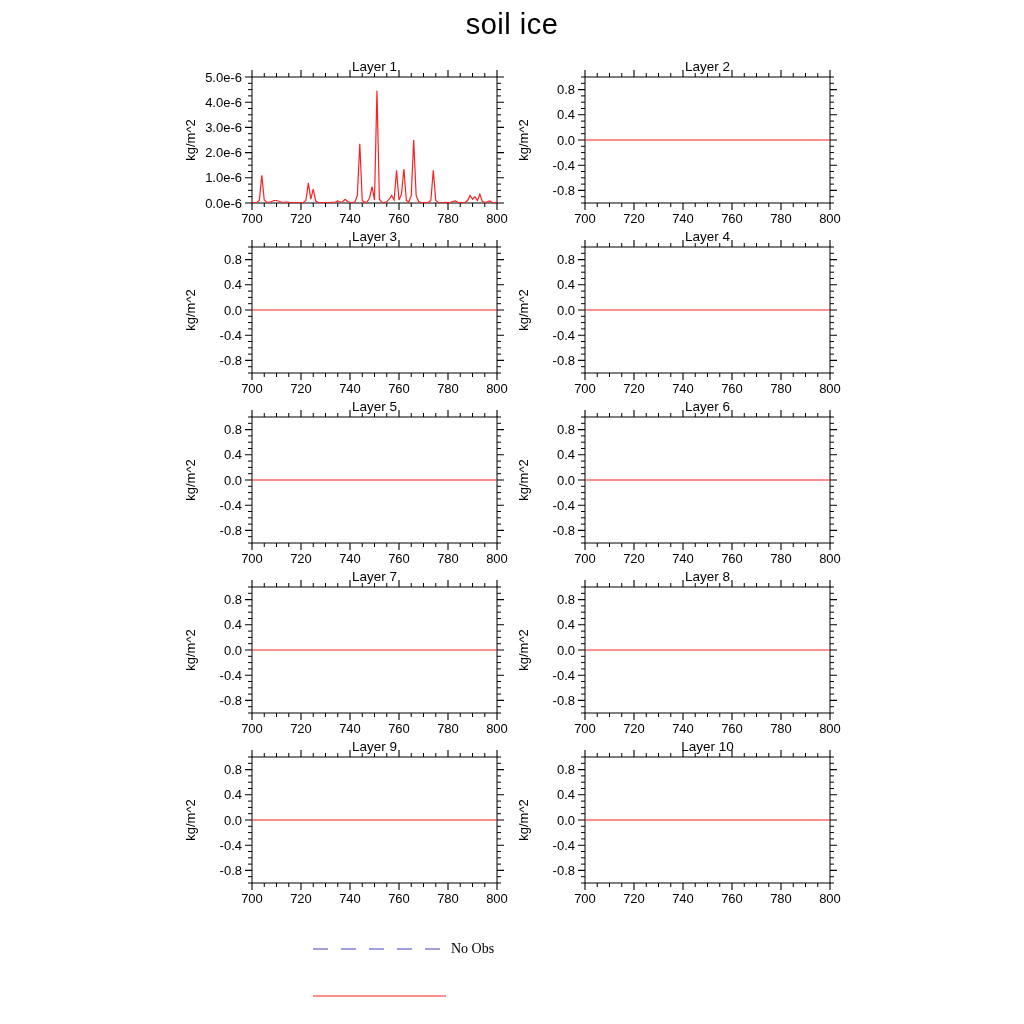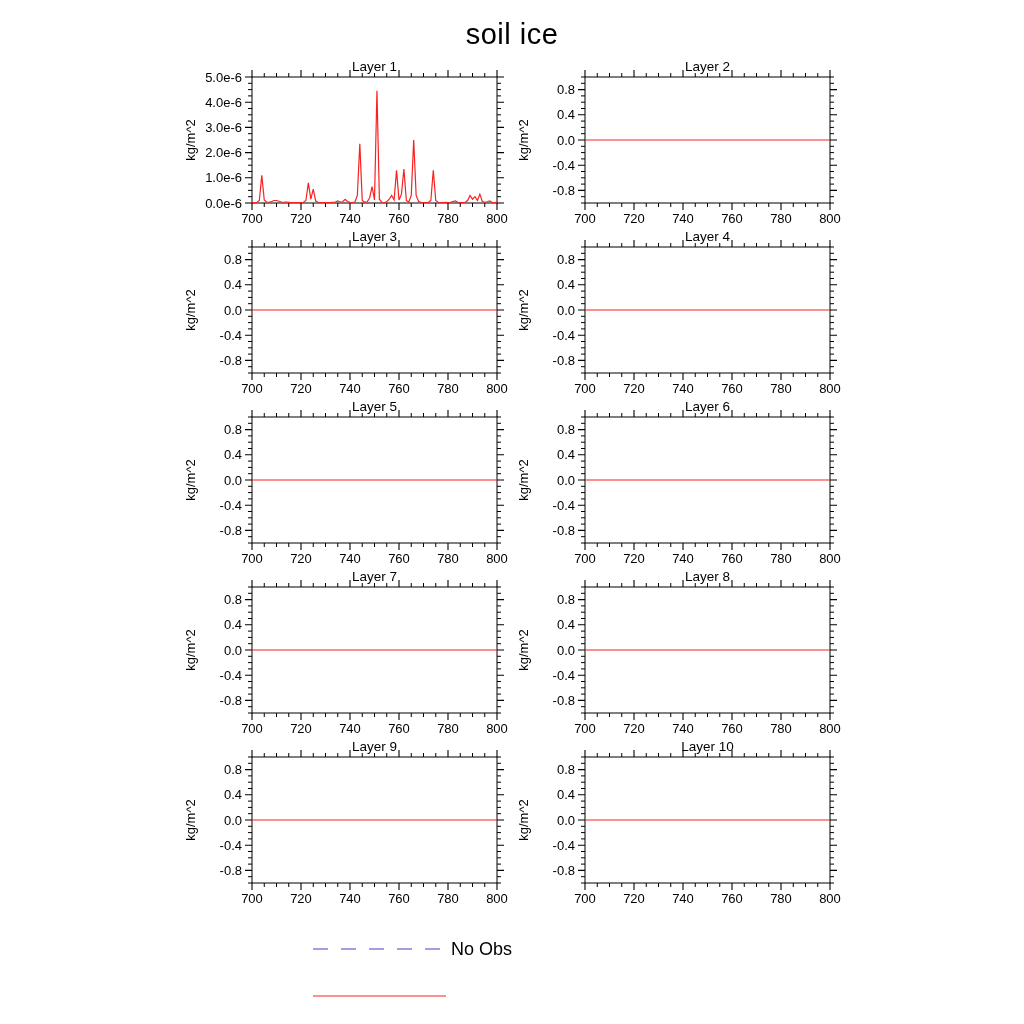--- a/index.html
+++ b/index.html
@@ -1,28 +1,28 @@
 <!DOCTYPE html>
 <html><head>
 <meta charset="utf-8">
 <style>
   html,body{margin:0;padding:0;background:#fff;}
   #canvas{
     position:relative;width:1024px;height:1024px;background:#ffffff;
     font-family:"Liberation Sans", sans-serif;color:#000;overflow:hidden;
   }
   #main-title{
-    position:absolute;top:18px;left:0;width:1024px;margin:0;
+    position:absolute;top:8px;left:0;width:1024px;margin:0;
     text-align:center;font-size:29px;font-weight:500;letter-spacing:0.5px;
   }
   #plot-svg{position:absolute;top:0;left:0;}
   svg text{font-family:"Liberation Sans", sans-serif;fill:#000;}
   .legend-row{
     position:absolute;left:312px;display:flex;align-items:center;height:16px;
-    font-size:18px;white-space:nowrap;
+    font-size:14px;white-space:nowrap;font-family:Liberation Serif, serif;
   }
   .legend-row svg{display:block;margin-right:4px;}
   .legend-row span{display:block;}
 </style>
 </head>
 <body>
 
 <div id="canvas">
   <h1 id="main-title">soil ice</h1>
 

